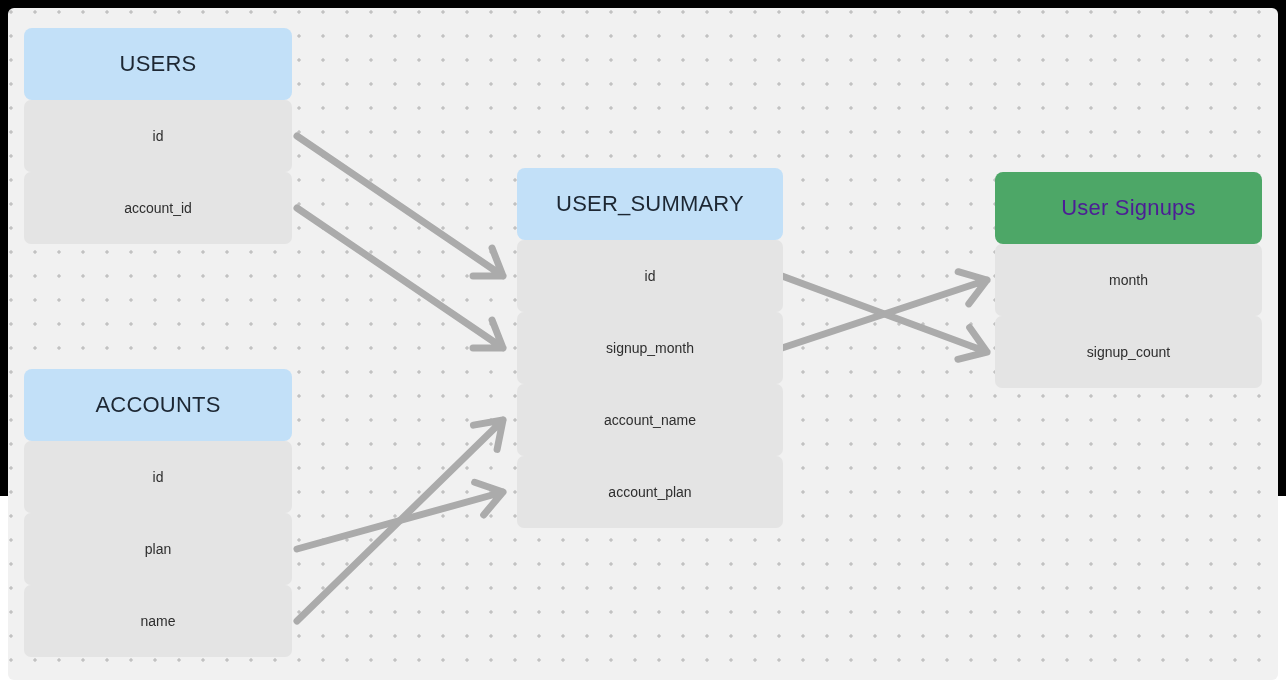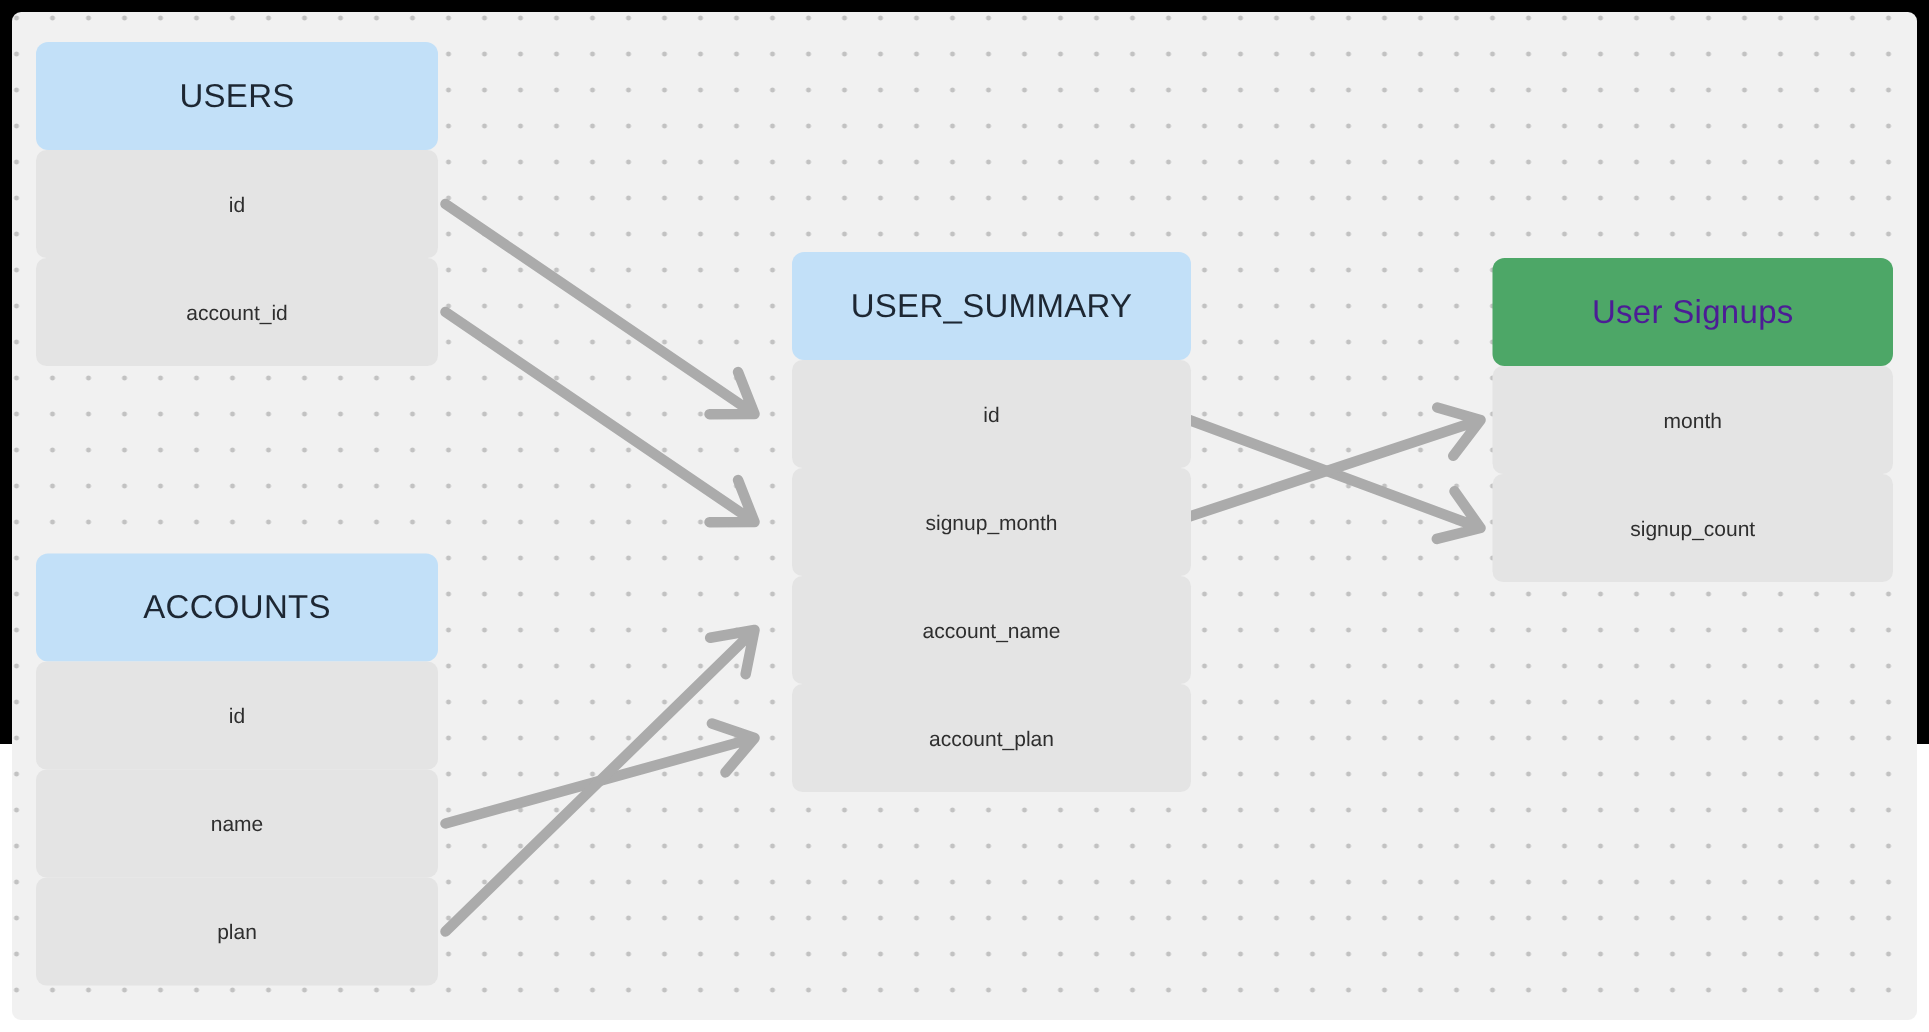--- a/index.html
+++ b/index.html
@@ -74,25 +74,25 @@
 
     <div class="table" style="left:16px; top:20px; width:268px;">
       <div class="thead blue">USERS</div>
       <div class="trow" id="row-users-id">id</div>
       <div class="trow" id="row-users-account_id">account_id</div>
     </div>
 
     <div class="table" style="left:16px; top:361px; width:268px;">
       <div class="thead blue">ACCOUNTS</div>
       <div class="trow" id="row-accounts-id">id</div>
+      <div class="trow" id="row-accounts-plan">plan</div>
       <div class="trow" id="row-accounts-name">name</div>
-      <div class="trow" id="row-accounts-plan">plan</div>
     </div>
 
-    <div class="table" style="left:520px; top:160px; width:266px;">
+    <div class="table" style="left:509px; top:160px; width:266px;">
       <div class="thead blue">USER_SUMMARY</div>
       <div class="trow" id="row-summary-id">id</div>
       <div class="trow" id="row-summary-signup_month">signup_month</div>
       <div class="trow" id="row-summary-account_name">account_name</div>
       <div class="trow" id="row-summary-account_plan">account_plan</div>
     </div>
 
     <div class="table" style="left:987px; top:164px; width:267px;">
       <div class="thead green">User Signups</div>
       <div class="trow" id="row-signups-month">month</div>

